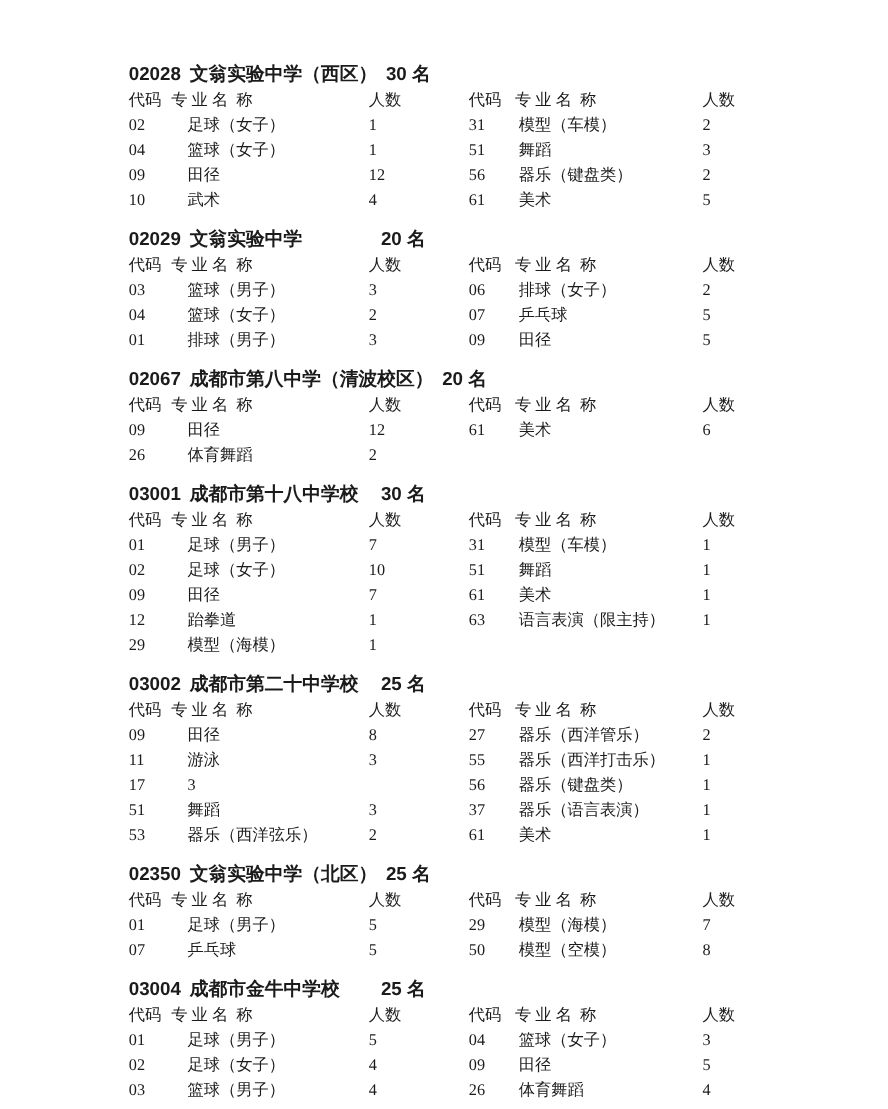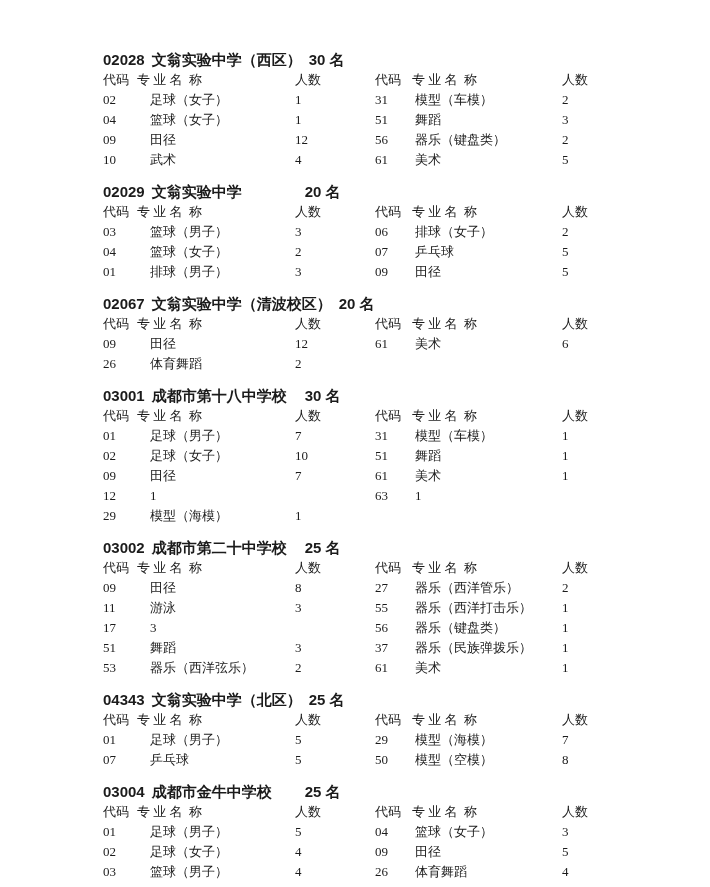--- a/index.html
+++ b/index.html
@@ -165,21 +165,21 @@
               <span class="c-name">田径</span>
               <span class="c-num">5</span>
             </div>
           </div>
     </div>
   </section>
 
   <section class="sec">
     <div class="sec-header">
       <span class="sec-code">02067</span>
-      <span class="sec-name">文翁实验中学（清波校区）</span>
+      <span class="sec-name">成都市第八中学（清波校区）</span>
       <span class="sec-quota">20 名</span>
     </div>
     <div class="cols">
       <div class="col col-left">
         <div class="row th">
           <span class="h-code">代码</span>
           <span class="h-name">专 业 名  称</span>
           <span class="h-num">人数</span>
         </div>
       <div class="row">
@@ -231,20 +231,21 @@
               <span class="c-name">足球（女子）</span>
               <span class="c-num">10</span>
             </div>
             <div class="row">
               <span class="c-code">09</span>
               <span class="c-name">田径</span>
               <span class="c-num">7</span>
             </div>
             <div class="row">
               <span class="c-code">12</span>
+              <span class="c-name">跆拳道</span>
               <span class="c-num">1</span>
             </div>
             <div class="row">
               <span class="c-code">29</span>
               <span class="c-name">模型（海模）</span>
               <span class="c-num">1</span>
             </div>
           </div>
       <div class="col col-right">
         <div class="row th">
@@ -262,20 +263,21 @@
               <span class="c-name">舞蹈</span>
               <span class="c-num">1</span>
             </div>
             <div class="row">
               <span class="c-code">61</span>
               <span class="c-name">美术</span>
               <span class="c-num">1</span>
             </div>
             <div class="row">
               <span class="c-code">63</span>
+              <span class="c-name">语言表演（限主持）</span>
               <span class="c-num">1</span>
             </div>
           </div>
     </div>
   </section>
 
   <section class="sec">
     <div class="sec-header">
       <span class="sec-code">03002</span>
       <span class="sec-name">成都市第二十中学校</span>
@@ -329,35 +331,35 @@
               <span class="c-name">器乐（西洋打击乐）</span>
               <span class="c-num">1</span>
             </div>
             <div class="row">
               <span class="c-code">56</span>
               <span class="c-name">器乐（键盘类）</span>
               <span class="c-num">1</span>
             </div>
             <div class="row">
               <span class="c-code">37</span>
-              <span class="c-name">器乐（民族弹拨乐）</span>
+              <span class="c-name">器乐（语言表演）</span>
               <span class="c-num">1</span>
             </div>
             <div class="row">
               <span class="c-code">61</span>
               <span class="c-name">美术</span>
               <span class="c-num">1</span>
             </div>
           </div>
     </div>
   </section>
 
   <section class="sec">
     <div class="sec-header">
-      <span class="sec-code">04343</span>
+      <span class="sec-code">02350</span>
       <span class="sec-name">文翁实验中学（北区）</span>
       <span class="sec-quota">25 名</span>
     </div>
     <div class="cols">
       <div class="col col-left">
         <div class="row th">
           <span class="h-code">代码</span>
           <span class="h-name">专 业 名  称</span>
           <span class="h-num">人数</span>
         </div>

